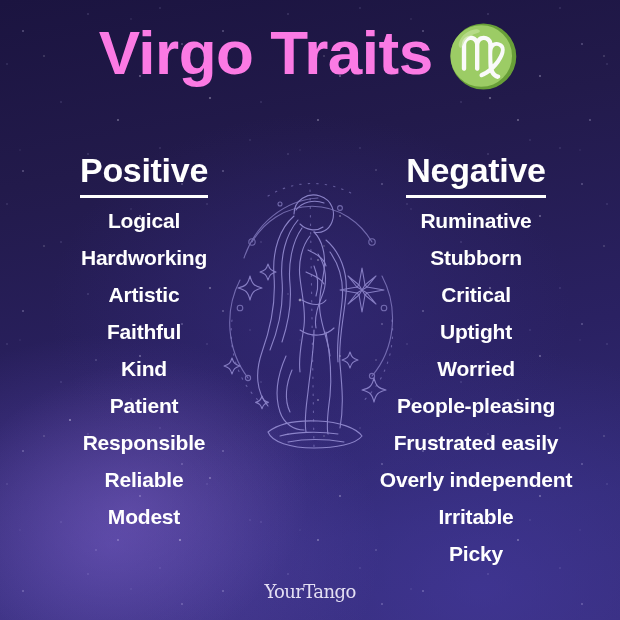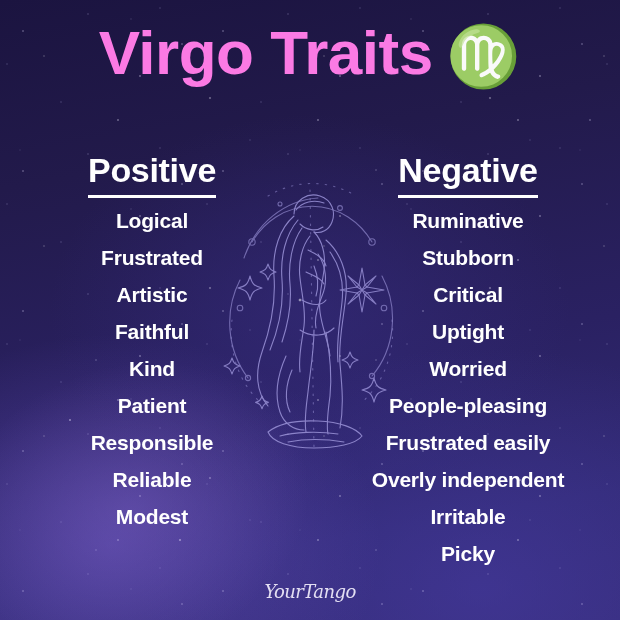--- a/index.html
+++ b/index.html
@@ -102,21 +102,21 @@
   }
 
   
   .columns {
     position: absolute;
     top: 152px;
     left: 0;
     width: 620px;
     display: flex;
     justify-content: space-between;
-    padding: 0 12px;
+    padding: 0 4px;
     box-sizing: border-box;
   }
   .col {
     width: 280px;
     text-align: center;
     position: relative;
     z-index: 3;
   }
   .col-head {
     display: inline-block;
@@ -158,21 +158,20 @@
   .footer-logo {
     position: absolute;
     left: 0;
     bottom: 18px;
     width: 620px;
     text-align: center;
     z-index: 4;
   }
   .footer-logo .wordmark {
     font-family: "DejaVu Serif", serif;
-    font-style: italic;
     font-size: 18px;
     color: #f2eefc;
     letter-spacing: -0.6px;
     opacity: .92;
   }
 </style>
 </head>
 <body>
 
 <div id="poster">
@@ -266,21 +265,21 @@
       <path d="M128 172 C 129.5 177, 131 178.5, 136 180 C 131 181.5, 129.5 183, 128 188 C 126.5 183, 125 181.5, 120 180 C 125 178.5, 126.5 177, 128 172 Z"></path>
     </g>
   </svg>
 
   <div class="columns">
 
     <div class="col">
       <div class="col-head">Positive</div>
       <ul class="col-list">
         <li>Logical</li>
-        <li>Frustrated</li>
+        <li>Hardworking</li>
         <li>Artistic</li>
         <li>Faithful</li>
         <li>Kind</li>
         <li>Patient</li>
         <li>Responsible</li>
         <li>Reliable</li>
         <li>Modest</li>
       </ul>
     </div>
 

